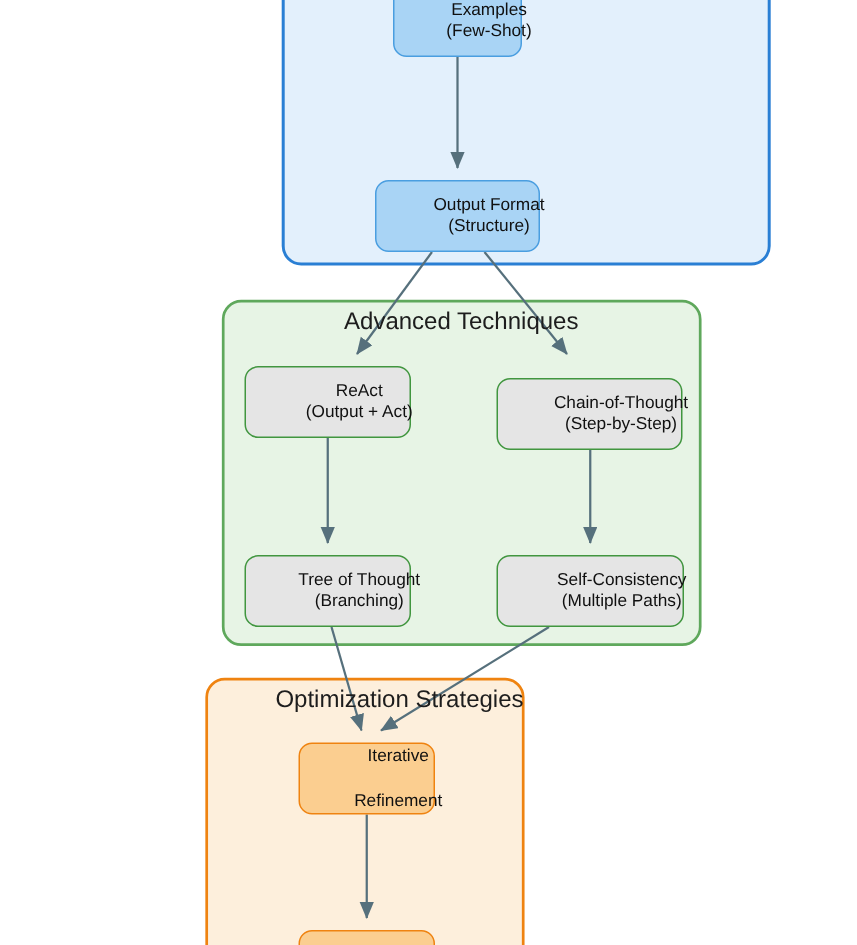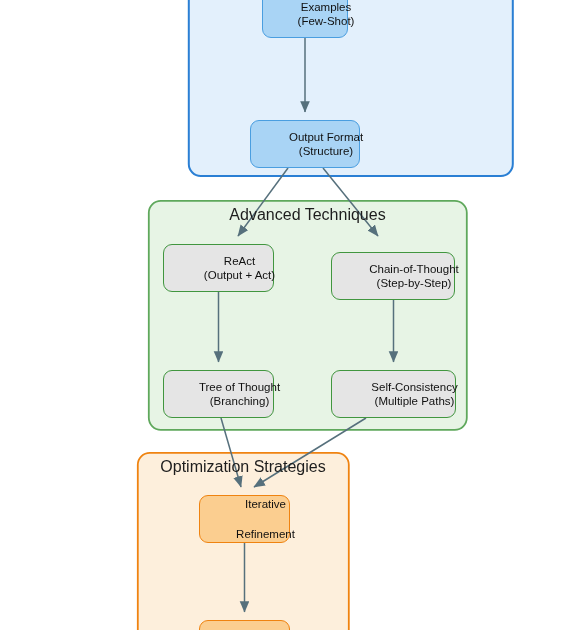--- a/index.html
+++ b/index.html
@@ -91,21 +91,21 @@
 
       <path d="M221,418 L241,487"></path>
 
       <path d="M366,418 L254,487"></path>
 
       <path d="M244.5,543 L244.5,612"></path>
     </g>
   </svg>
 
   <div class="cluster-title" style="left:148px; top:206px; width:319px;">Advanced Techniques</div>
-  <div class="cluster-title" style="left:137px; top:458px; width:212px;">Optimization Strategies</div>
+  <div class="cluster-title" style="left:137px; top:458px; width:212px;text-align:right;">Optimization Strategies</div>
 
   <div class="node node-blue" style="left:262px; top:-10px; width:86px; height:48px;">
     <span>Examples</span>
     <span>(Few-Shot)</span>
   </div>
 
   <div class="node node-blue" style="left:250px; top:120px; width:110px; height:48px;">
     <span>Output Format</span>
     <span>(Structure)</span>
   </div>

